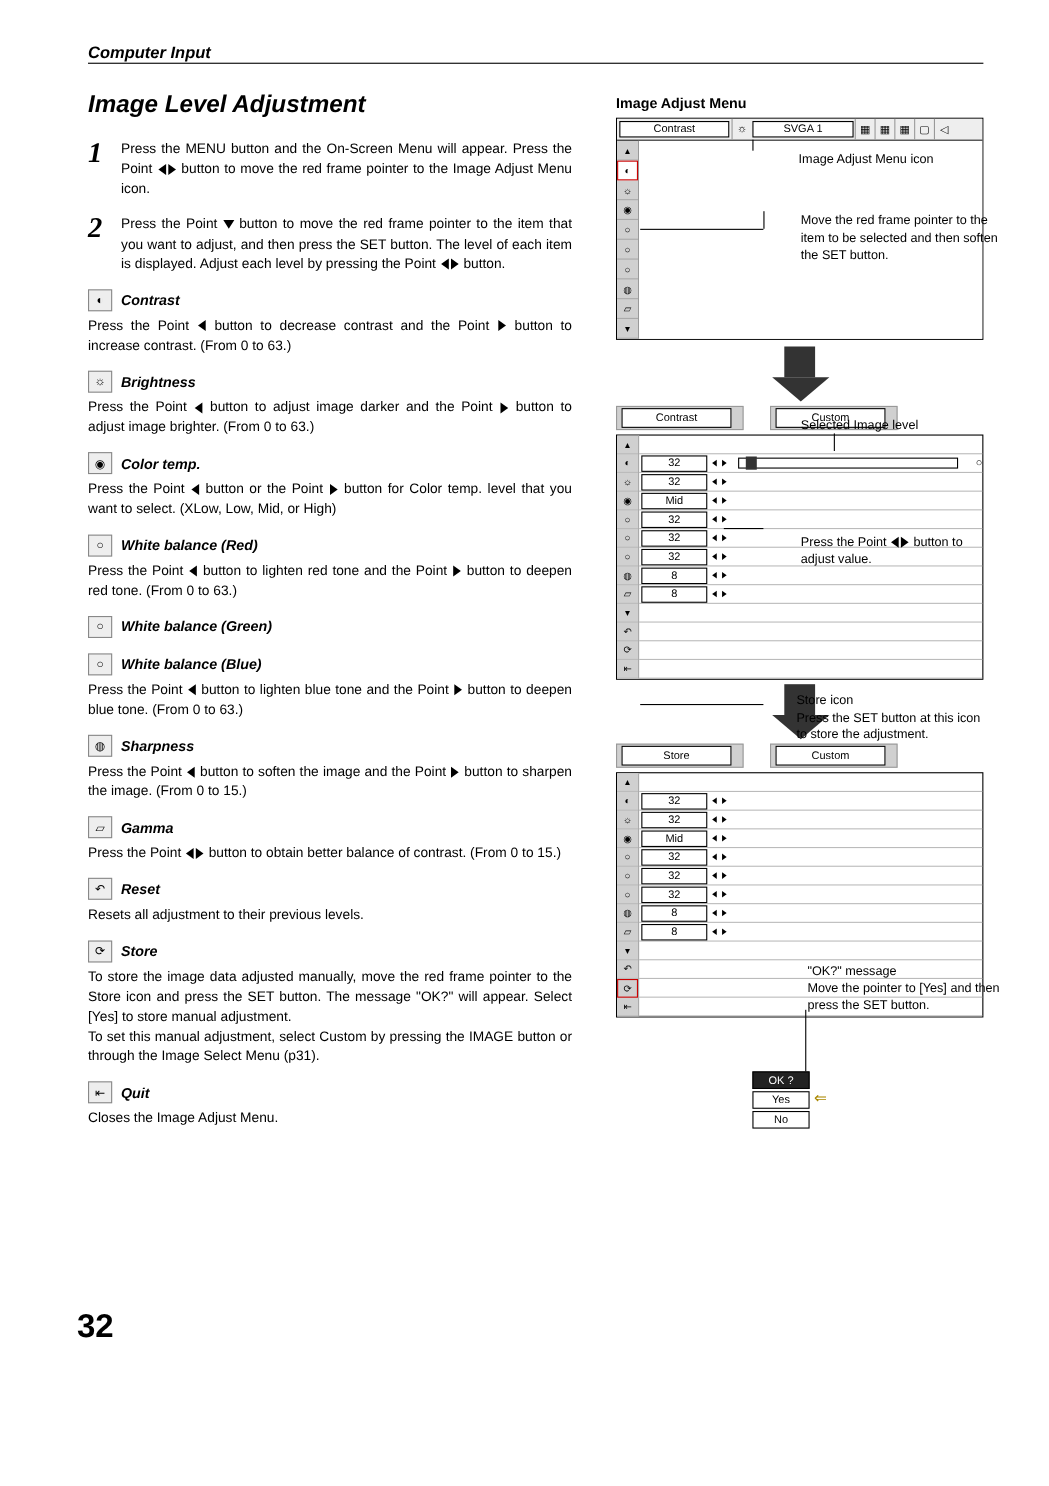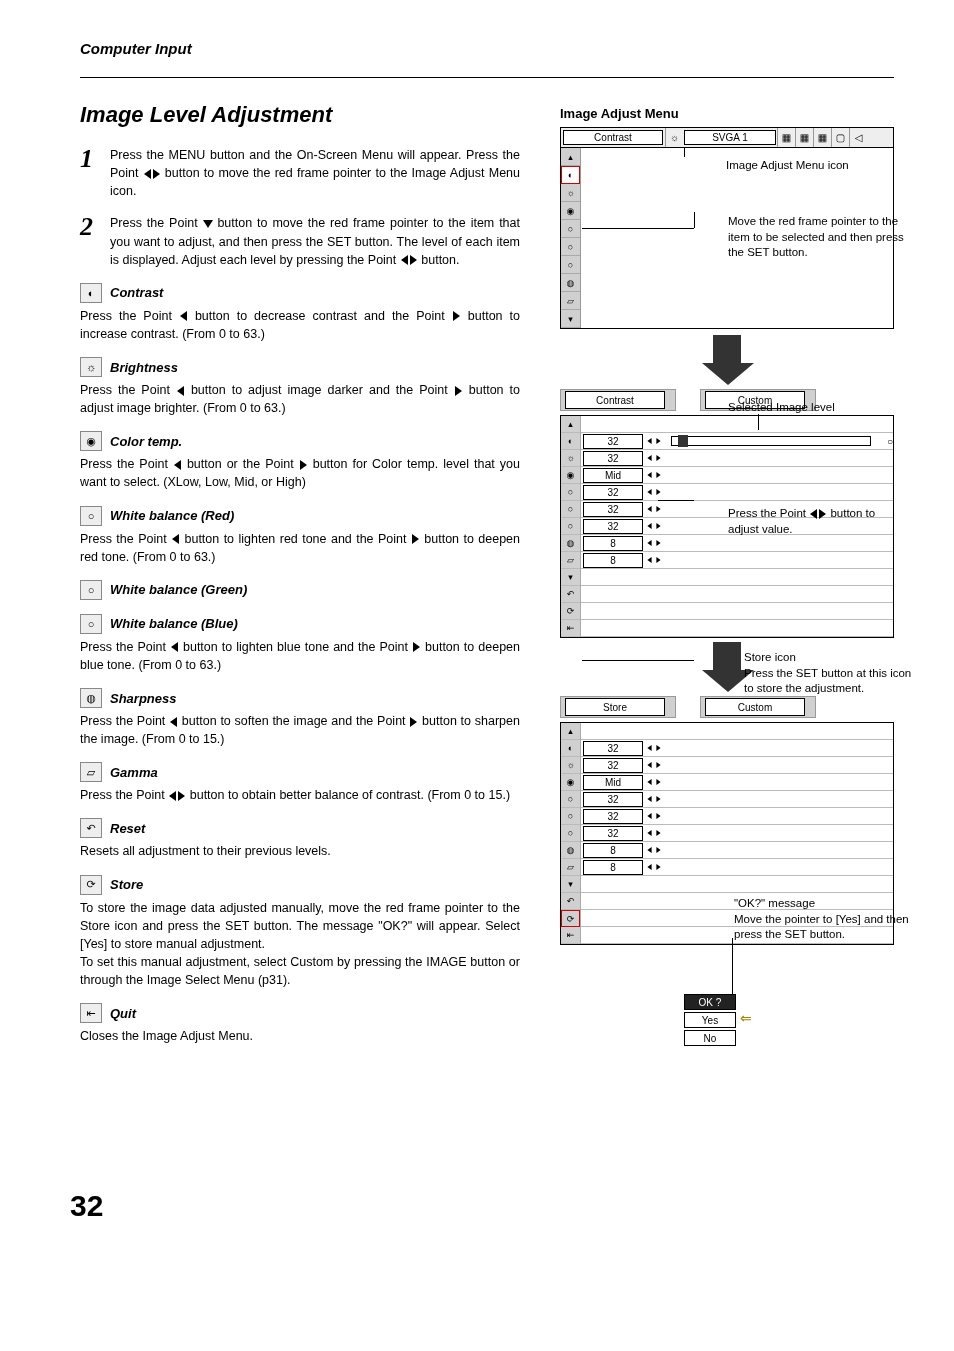--- a/index.html
+++ b/index.html
@@ -10,21 +10,21 @@
     font-family: Arial, Helvetica, sans-serif;
     color: #000;
     position: relative;
     padding: 40px 60px 40px 80px;
   }
   .section-header {
     font-weight: bold;
     font-style: italic;
     font-size: 15px;
     border-bottom: 1px solid #000;
-    padding-bottom: 20px;
+    padding-bottom: 0;
     margin-bottom: 24px;
   }
   .two-col {
     display: flex;
     gap: 40px;
   }
   .left-col { flex: 0 0 440px; }
   .right-col { flex: 1; position: relative; }
   .page-title {
     font-weight: bold;
@@ -386,21 +386,21 @@
         </div>
         <div class="osd-main"></div>
       </div>
     </div>
 
     <div class="leader" style="left:124px; top:45px; height:10px;"></div>
     <div class="anno" style="left:126px; top:56px;">Image Adjust Menu icon</div>
 
     <div class="leader-h" style="left:22px; top:126px; width:112px;"></div>
     <div class="leader" style="left:134px; top:110px; height:16px;"></div>
-    <div class="anno" style="left:128px; top:112px; width:180px;">Move the red frame pointer to the item to be selected and then press the SET button.</div>
+    <div class="anno" style="left:128px; top:112px; width:180px;">Move the red frame pointer to the item to be selected and then soften the SET button.</div>
 
     <div class="big-arrow">
         <div class="shaft"></div>
         <div class="head"></div>
       </div>
 
     <div class="anno" style="left:128px; top:298px;">Selected Image level</div>
     <div class="leader" style="left:198px; top:312px; height:16px;"></div>
 
     <div class="row-pair" style="margin-top:4px;">
@@ -498,21 +498,21 @@
     </div>
 
     <div class="anno" style="left:128px; top:404px; width:180px;">
       <span>Press the Point </span>
       <span class="tri-left"></span><span class="tri-right"></span>
       <span> button to adjust value.</span>
     </div>
     <div class="leader-h" style="left:98px; top:398px; width:36px;"></div>
 
     <div class="leader-h" style="left:22px; top:558px; width:112px;"></div>
-    <div class="anno" style="left:144px; top:548px; width:180px;">
+    <div class="anno" style="left:124px; top:548px; width:180px;">
       <span>Store icon</span><br>
       <span>Press the SET button at this icon to store the adjustment.</span>
     </div>
 
     <div class="big-arrow" style="margin-top:4px;">
         <div class="shaft"></div>
         <div class="head"></div>
       </div>
 
     <div class="row-pair" style="margin-top:4px;">

